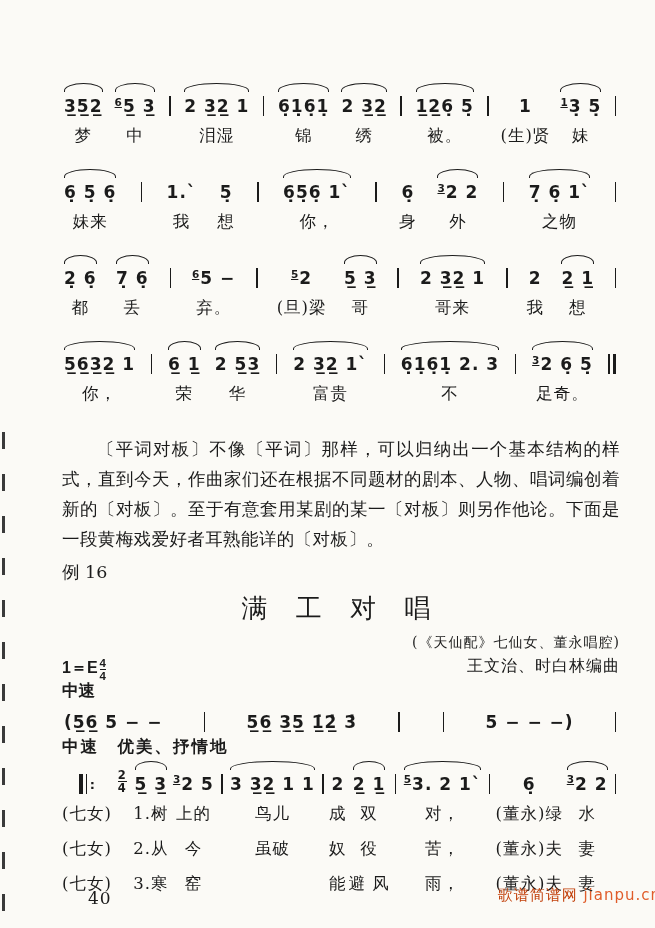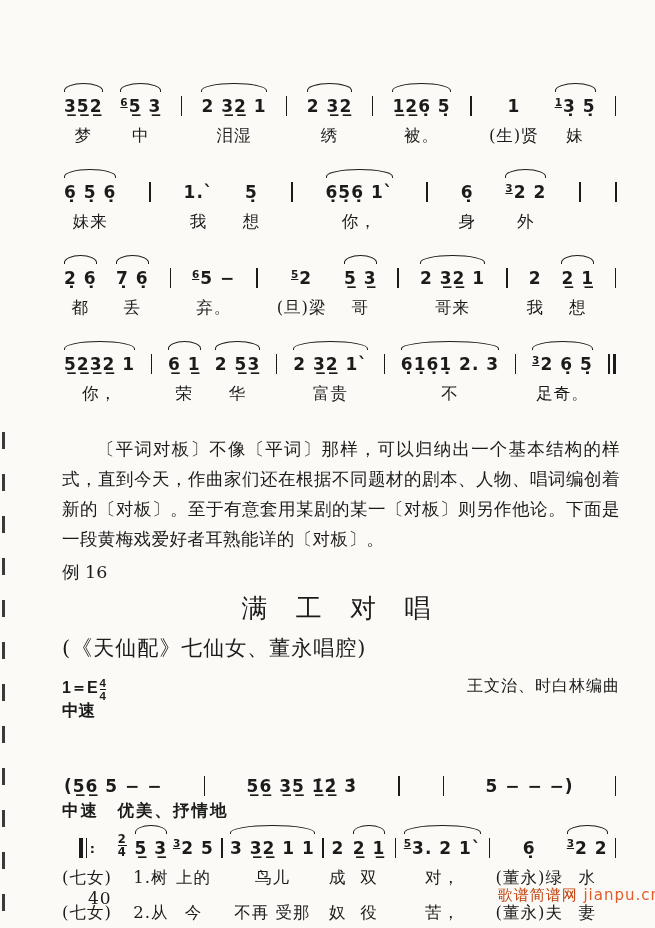--- a/index.html
+++ b/index.html
@@ -28,27 +28,27 @@
   .ts{display:inline-flex;flex-direction:column;text-align:center;font-size:11.5px;line-height:1.05;
       margin:0 2px;transform:translateY(1px);}
   .ts b+b{border-top:1px solid #1b1b1b;}
   .lyr{height:26px;padding-top:9px;font-size:16.5px;white-space:nowrap;letter-spacing:1px;}
 
   
   .para{margin:18px 0 6px 0;font-size:17.5px;line-height:1.72;text-indent:2em;
         letter-spacing:0.4px;text-align:justify;}
   .example{font-size:17.5px;margin:2px 0 4px 0;}
   .song-title{text-align:center;font-size:26px;font-weight:400;letter-spacing:10px;margin:7px 0 8px 0;}
-  .song-sub{text-align:left;font-size:21px;letter-spacing:1px;margin-bottom:14px;}
+  .song-sub{text-align:right;font-size:14px;letter-spacing:1px;margin-bottom:4px;}
   .keyrow{display:flex;justify-content:space-between;align-items:flex-start;margin-bottom:0;}
   .keyleft{font-family:Liberation Sans, sans-serif;font-weight:bold;font-size:16px;display:flex;align-items:center;}
   .tempo{font-size:16.5px;font-weight:600;margin:-2px 0 4px 0;}
   .composer{font-size:16px;letter-spacing:1px;}
   .expr{font-size:16.5px;font-weight:600;letter-spacing:2px;margin:2px 0 10px 0;}
-  .intro-sys{margin-bottom:4px;margin-top:44px;}
+  .intro-sys{margin-bottom:4px;}
   .vocal-sys{margin-bottom:0;}
 
   .pagenum{position:absolute;left:88px;top:888px;font-size:17px;letter-spacing:1px;}
   .watermark{position:absolute;right:30px;top:886px;font-size:15px;letter-spacing:1px;}
   .wm-site{color:#c2410c;}
   .wm-url{color:#e05c2a;font-family:"DejaVu Sans",sans-serif;}
 </style>
 </head>
 <body>
 
@@ -84,20 +84,26 @@
           <div class="lyr">泪湿</div>
         </div>
         <div class="cell">
           <div class="not">
             <i class="bl"></i>
           </div>
           <div class="lyr"></div>
         </div>
         <div class="cell">
           <div class="not s">
+            <span>6̣1̣6̣1̣</span>
+          </div>
+          <div class="lyr">锦</div>
+        </div>
+        <div class="cell">
+          <div class="not s">
             <span>2 3̲2̲</span>
           </div>
           <div class="lyr">绣</div>
         </div>
         <div class="cell">
           <div class="not">
             <i class="bl"></i>
           </div>
           <div class="lyr"></div>
         </div>
@@ -189,20 +195,26 @@
           </div>
           <div class="lyr">外</div>
         </div>
         <div class="cell">
           <div class="not">
             <i class="bl"></i>
           </div>
           <div class="lyr"></div>
         </div>
         <div class="cell">
+          <div class="not s">
+            <span>7̣ 6̣ 1ˋ</span>
+          </div>
+          <div class="lyr">之物</div>
+        </div>
+        <div class="cell">
           <div class="not">
             <i class="bl"></i>
           </div>
           <div class="lyr"></div>
         </div>
       </div>
     <div class="sys">
         <div class="cell">
           <div class="not s">
             <span>2̣ 6̣</span>
@@ -280,21 +292,21 @@
         <div class="cell">
           <div class="not">
             <i class="bl"></i>
           </div>
           <div class="lyr"></div>
         </div>
       </div>
     <div class="sys">
         <div class="cell">
           <div class="not s">
-            <span>5̲2̲3̲2̲ 1</span>
+            <span>5̲6̲3̲2̲ 1</span>
           </div>
           <div class="lyr">你，</div>
         </div>
         <div class="cell">
           <div class="not">
             <i class="bl"></i>
           </div>
           <div class="lyr"></div>
         </div>
         <div class="cell">
@@ -461,21 +473,20 @@
           </div>
           <div class="lyr"></div>
           <div class="lyr"></div>
           <div class="lyr"></div>
         </div>
         <div class="cell">
           <div class="not s">
             <span>3 3̲2̲ 1 1</span>
           </div>
           <div class="lyr">鸟儿</div>
-          <div class="lyr">不再 受那</div>
           <div class="lyr">虽破</div>
         </div>
         <div class="cell">
           <div class="not">
             <i class="bl"></i>
           </div>
           <div class="lyr"></div>
           <div class="lyr"></div>
           <div class="lyr"></div>
         </div>

